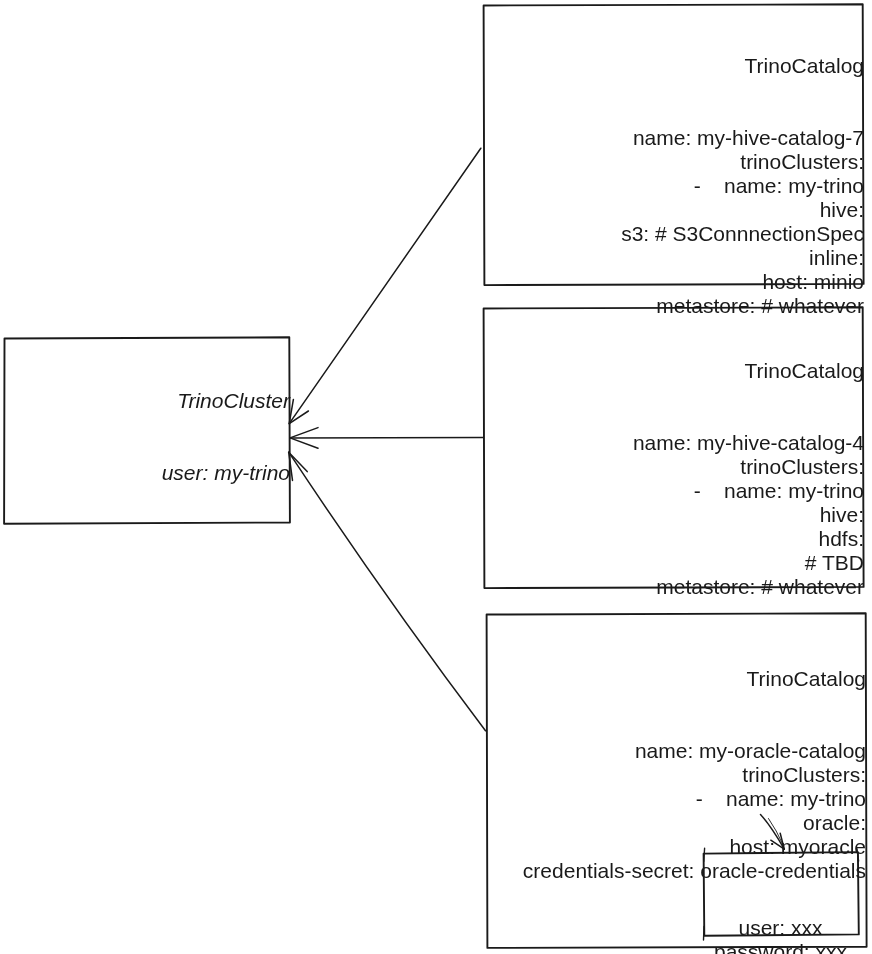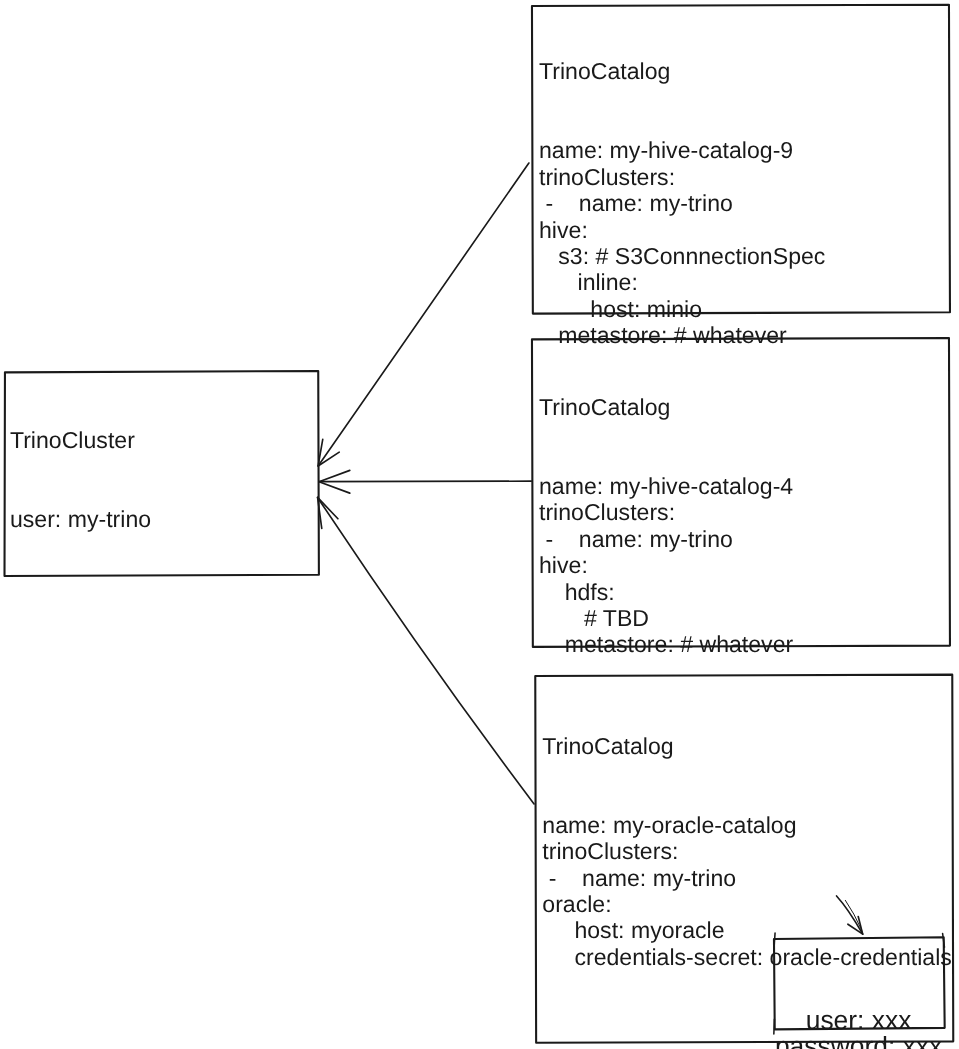--- a/index.html
+++ b/index.html
@@ -11,26 +11,26 @@
   }
   svg.artwork{ position:absolute; left:0; top:0; width:872px; height:954px; }
   svg.artwork path{ stroke:var(--ink); fill:none; stroke-linecap:round; stroke-linejoin:round; }
   path.outline{ stroke-width:1.9; fill:var(--paper); }
   path.conn{ stroke-width:1.5; }
   path.head{ stroke-width:1.5; }
   path.sketch{ stroke-width:0.9; }
   path.tick{ stroke-width:1.4; }
   .node{
     position:absolute; box-sizing:border-box;
-    white-space:pre; font-size:21px; line-height:24px; color:var(--ink);
+    white-space:pre; font-size:21px; line-height:24px; color:var(--ink);text-align:right;
   }
   .node .title, .node .body{ white-space:pre; }
   .secret-node{
     position:absolute; box-sizing:border-box; text-align:center;
-    white-space:pre; font-size:24px; line-height:24px; color:var(--ink);
+    white-space:pre; font-size:21px; line-height:24px; color:var(--ink);
   }
 </style>
 </head>
 <body>
 
 <div class="canvas">
 
   <svg class="artwork" viewBox="0 0 872 954" aria-hidden="true">
 
     <path class="outline" d="M4.5 338.5 L289.3 337.3 L289.9 522.5 L4.1 523.7 Z"></path>
@@ -48,28 +48,28 @@
     <path class="head" d="M288.7 452.2 L292.5 480.4 M288.7 452.2 L307.2 471.6"></path>
 
     <path class="conn" d="M760.5 814.5 Q771 826 784.3 849.2"></path>
     <path class="sketch" d="M768.5 818.5 Q776.5 830 783.3 845.5"></path>
     <path class="head" d="M784.3 849.2 L780.2 833.2 M784.3 849.2 L770.8 840.2"></path>
 
     <path class="outline" d="M703.6 853.6 L857.9 852.1 L858.8 934.4 L704.3 935.8 Z"></path>
     <path class="tick" d="M704.6 848.3 L703.7 861.5 M856.9 848.6 L858.6 861.0 M704.0 926.5 L703.5 940.0"></path>
   </svg>
 
-  <div class="node" style="left:3px; top:337px; width:287px; height:161px; padding:4px 0 0 6px;">
+  <div class="node" style="left:3px; top:337px; width:287px; height:161px; padding:4px 0 0 6px;font-style:italic;">
     <div class="title">TrinoCluster</div>
     <div class="body">user: my-trino</div>
   </div>
 
   <div class="node" style="left:483px; top:4px; width:381px; height:281px; padding:2px 0 0 7px;">
     <div class="title">TrinoCatalog</div>
-    <div class="body">name: my-hive-catalog-9
+    <div class="body">name: my-hive-catalog-7
 trinoClusters:
  -    name: my-trino
 hive:
    s3: # S3ConnnectionSpec
       inline:
         host: minio
    metastore: # whatever</div>
   </div>
 
   <div class="node" style="left:483px; top:307px; width:381px; height:281px; padding:4px 0 0 7px;">

